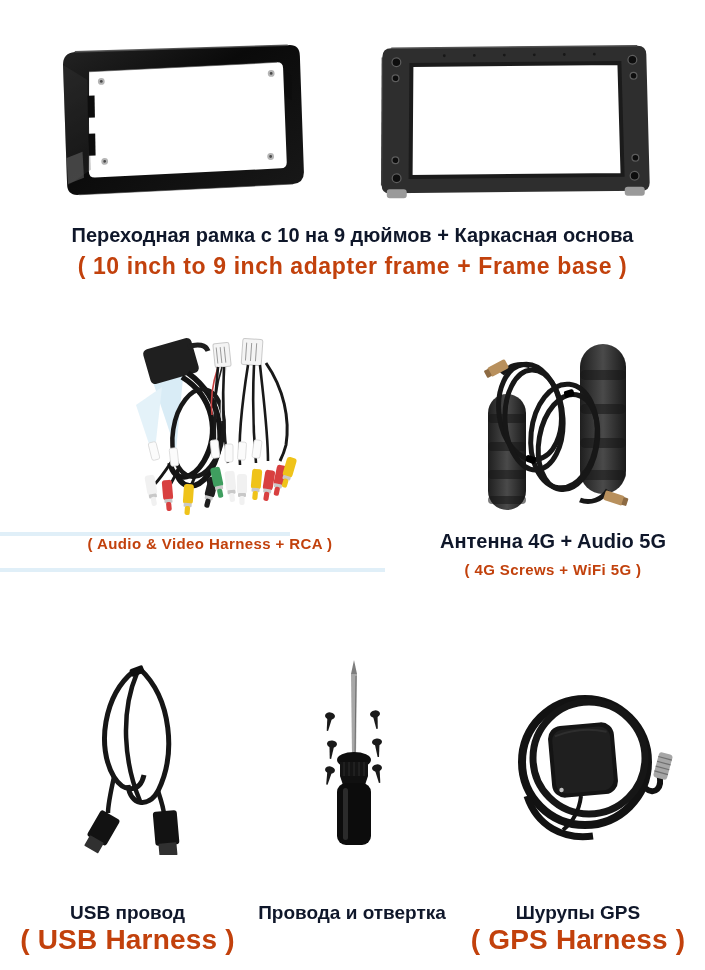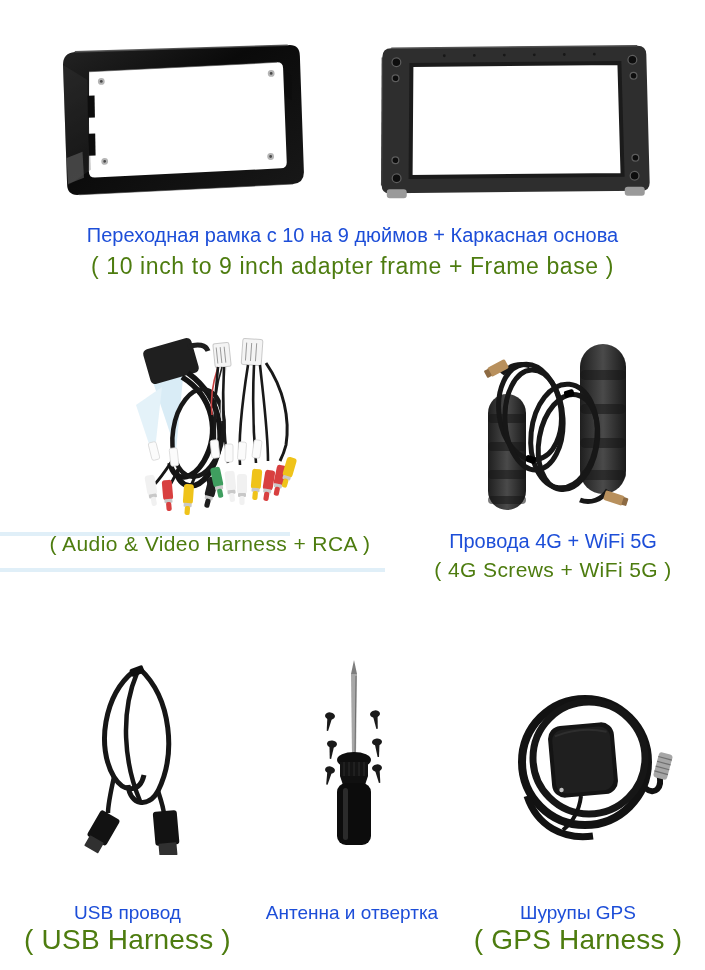--- a/index.html
+++ b/index.html
@@ -2,25 +2,25 @@
 <html><head>
 <meta charset="utf-8">
 <style>
   html,body{margin:0;padding:0;background:#ffffff;}
   .canvas{
     position:relative;width:705px;height:970px;background:#ffffff;
     font-family:"Liberation Sans", sans-serif;overflow:hidden;
   }
   .abs{position:absolute;}
   .caption{text-align:center;}
-  .ru{font-weight:400;color:#1d4ed8;}
-  .en{font-weight:400;color:#4d7c0f;letter-spacing:0.3px;}
+  .ru{font-weight:700;color:#0f172a;}
+  .en{font-weight:700;color:#c2410c;letter-spacing:0.3px;}
   .t20{font-size:20px;line-height:26px;}
   .t23{font-size:23px;line-height:36px;letter-spacing:0.6px;}
-  .t21{font-size:21px;line-height:31px;letter-spacing:0.4px;}
+  .t21{font-size:15px;line-height:31px;letter-spacing:0.4px;}
   .t19{font-size:19px;line-height:25px;margin-top:38px;}
   .t20e{font-size:28px;line-height:30px;letter-spacing:0.2px;}
   .wm-stripe{position:absolute;left:0;height:4px;background:#cfe7f4;opacity:0.65;}
 </style>
 </head>
 <body>
 
 <div class="canvas">
 
   <div class="wm-stripe" style="top:532px;width:290px;"></div>
@@ -188,21 +188,21 @@
     <g transform="translate(146,168) rotate(18)">
       <rect x="-10" y="-5" width="20" height="10" rx="2" fill="#b8905d"></rect>
       <rect x="9" y="-4" width="5" height="8" rx="1" fill="#8d6a42"></rect>
     </g>
   </svg>
 
   <div class="abs caption" style="left:8px;top:528px;width:404px">
     <div class="en t21">( Audio &amp; Video Harness + RCA )</div>
   </div>
   <div class="abs caption" style="left:410px;top:528px;width:286px">
-    <div class="ru t20">Провода 4G + WiFi 5G</div>
+    <div class="ru t20">Антенна 4G + Audio 5G</div>
     <div class="en t21">( 4G Screws + WiFi 5G )</div>
   </div>
 
   <svg class="abs" style="left:58px;top:655px" width="160" height="200" viewBox="0 0 160 200">
     <g stroke="#161616" fill="none">
       <path d="M76,16 C46,40 38,92 56,122 C66,138 82,138 86,120" stroke-width="5"></path>
       <path d="M82,14 C114,44 118,100 100,136 C90,154 72,150 70,130" stroke-width="5"></path>
       <path d="M79,18 C62,58 66,108 82,146" stroke-width="4.5"></path>
       <path d="M56,122 C52,140 50,152 50,158" stroke-width="4.5"></path>
       <path d="M100,136 C104,148 106,156 106,160" stroke-width="4.5"></path>
@@ -258,20 +258,20 @@
       <circle cx="64" cy="138" r="2.2" fill="#c0c0c0"></circle>
     </g>
     <path d="M86,146 C84,162 78,172 68,180" stroke="#121212" stroke-width="4" fill="none"></path>
   </svg>
 
   <div class="abs caption" style="left:20px;top:862px;width:215px">
     <div class="ru t19">USB провод</div>
     <div class="en t20e">( USB Harness )</div>
   </div>
   <div class="abs caption" style="left:232px;top:862px;width:240px">
-    <div class="ru t19">Антенна и отвертка</div>
+    <div class="ru t19">Провода и отвертка</div>
   </div>
   <div class="abs caption" style="left:468px;top:862px;width:220px">
     <div class="ru t19">Шурупы GPS</div>
     <div class="en t20e">( GPS Harness )</div>
   </div>
 
 </div>
 
 </body></html>

